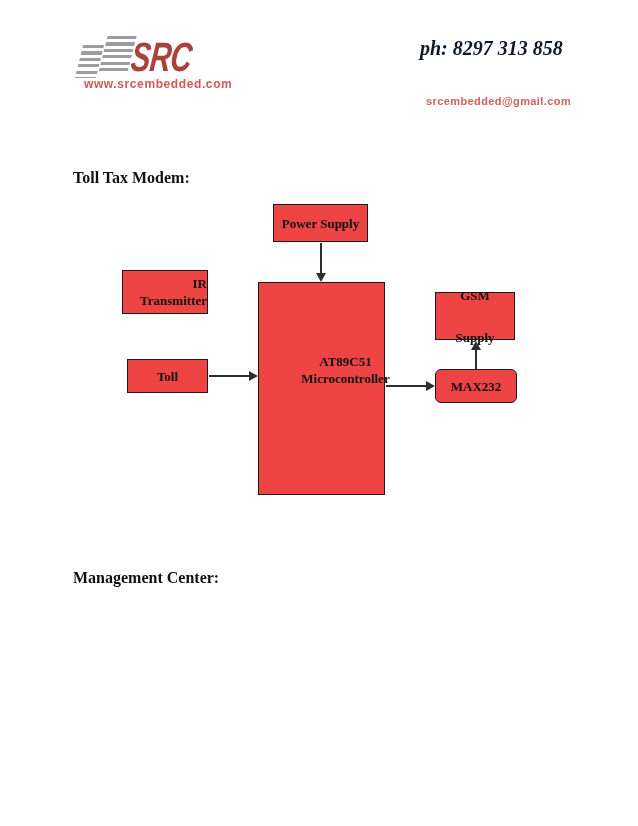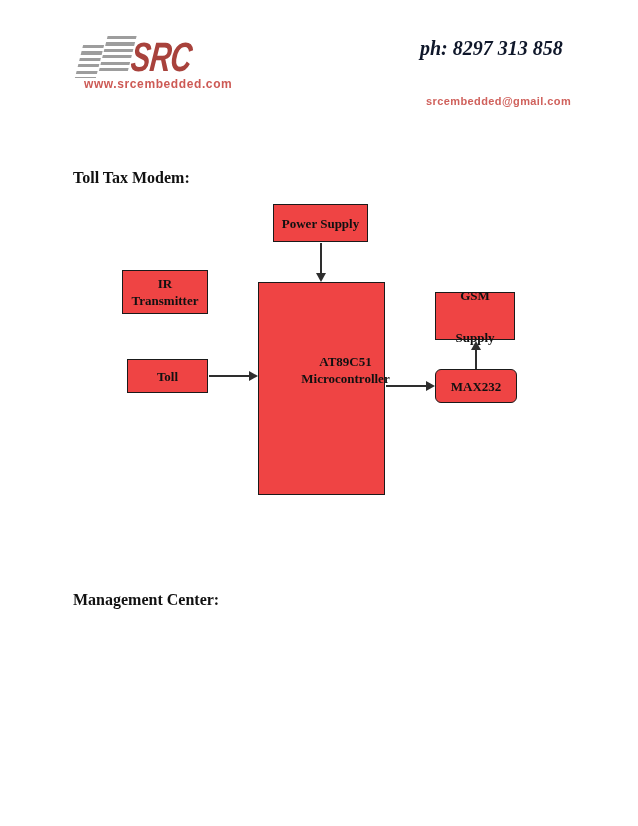--- a/index.html
+++ b/index.html
@@ -66,40 +66,40 @@
   
   .heading {
     position: absolute;
     font-family: "Liberation Serif", serif;
     font-weight: bold;
     font-size: 16px;
     color: #111111;
     white-space: nowrap;
   }
   .heading.toll { left: 73px; top: 169px; }
-  .heading.mgmt { left: 73px; top: 591px; }
+  .heading.mgmt { left: 73px; top: 569px; }
   
   .block {
     position: absolute;
     box-sizing: border-box;
     border: 1.5px solid #1a1a1a;
     background: #ef4444;
     display: flex;
     flex-direction: column;
     align-items: center;
     justify-content: center;
     text-align: center;
     font-family: "Liberation Serif", serif;
     font-weight: bold;
     font-size: 13px;
     line-height: 17px;
     color: #111111;
   }
   .block.power { left: 273px; top: 204px; width: 95px;  height: 38px;  }
-  .block.ir    { left: 122px; top: 270px; width: 86px;  height: 44px;  }
+  .block.ir    { left: 122px; top: 270px; width: 86px;  height: 44px; align-items: flex-end;  }
   .block.keys  { left: 127px; top: 359px; width: 81px;  height: 34px;  }
   .block.mcu   { left: 258px; top: 282px; width: 127px; height: 213px; justify-content: flex-start; padding-top: 70px; padding-left: 48px; }
   .block.gsm   { left: 435px; top: 292px; width: 80px;  height: 48px; gap: 25px;  }
   .block.max   { left: 435px; top: 369px; width: 82px;  height: 34px; border-radius: 6px;  }
   .conn-line {
     position: absolute;
     background: #2e2e2e;
   }
   .line-ps-mcu  { left: 320px; top: 243px; width: 2px;  height: 31px; }
   .line-keys-mcu{ left: 209px; top: 375px; width: 41px; height: 2px;  }

